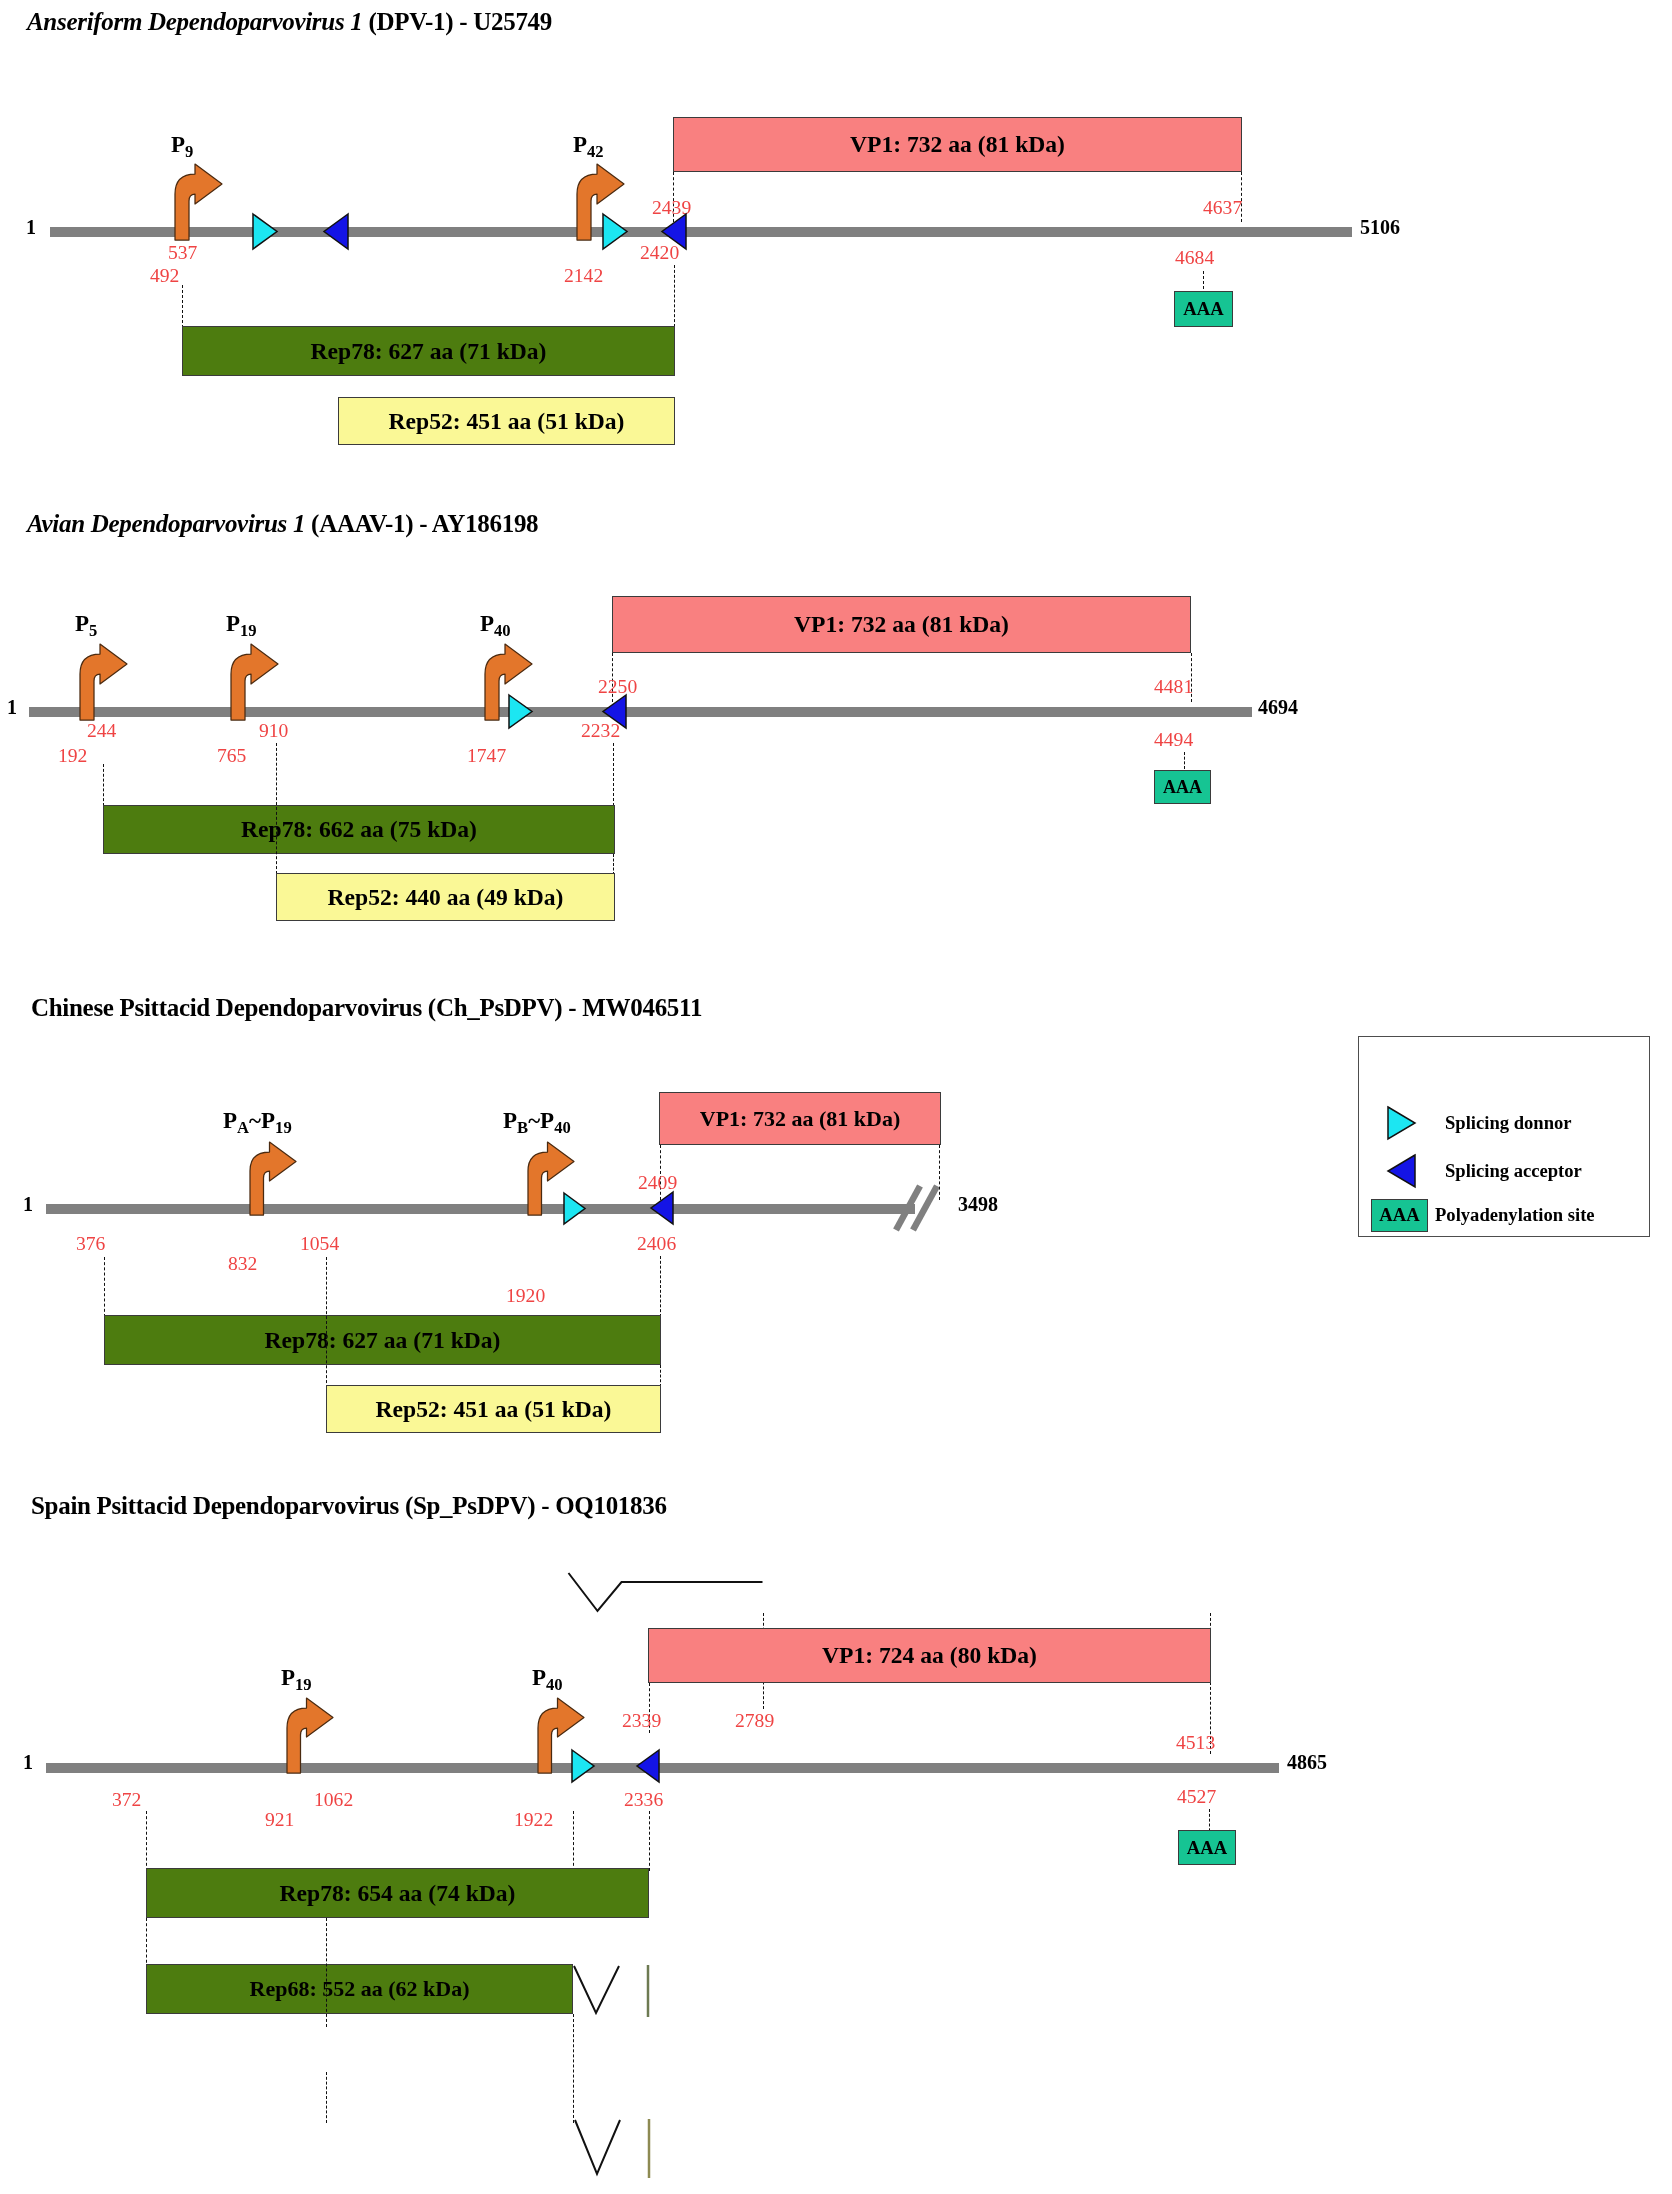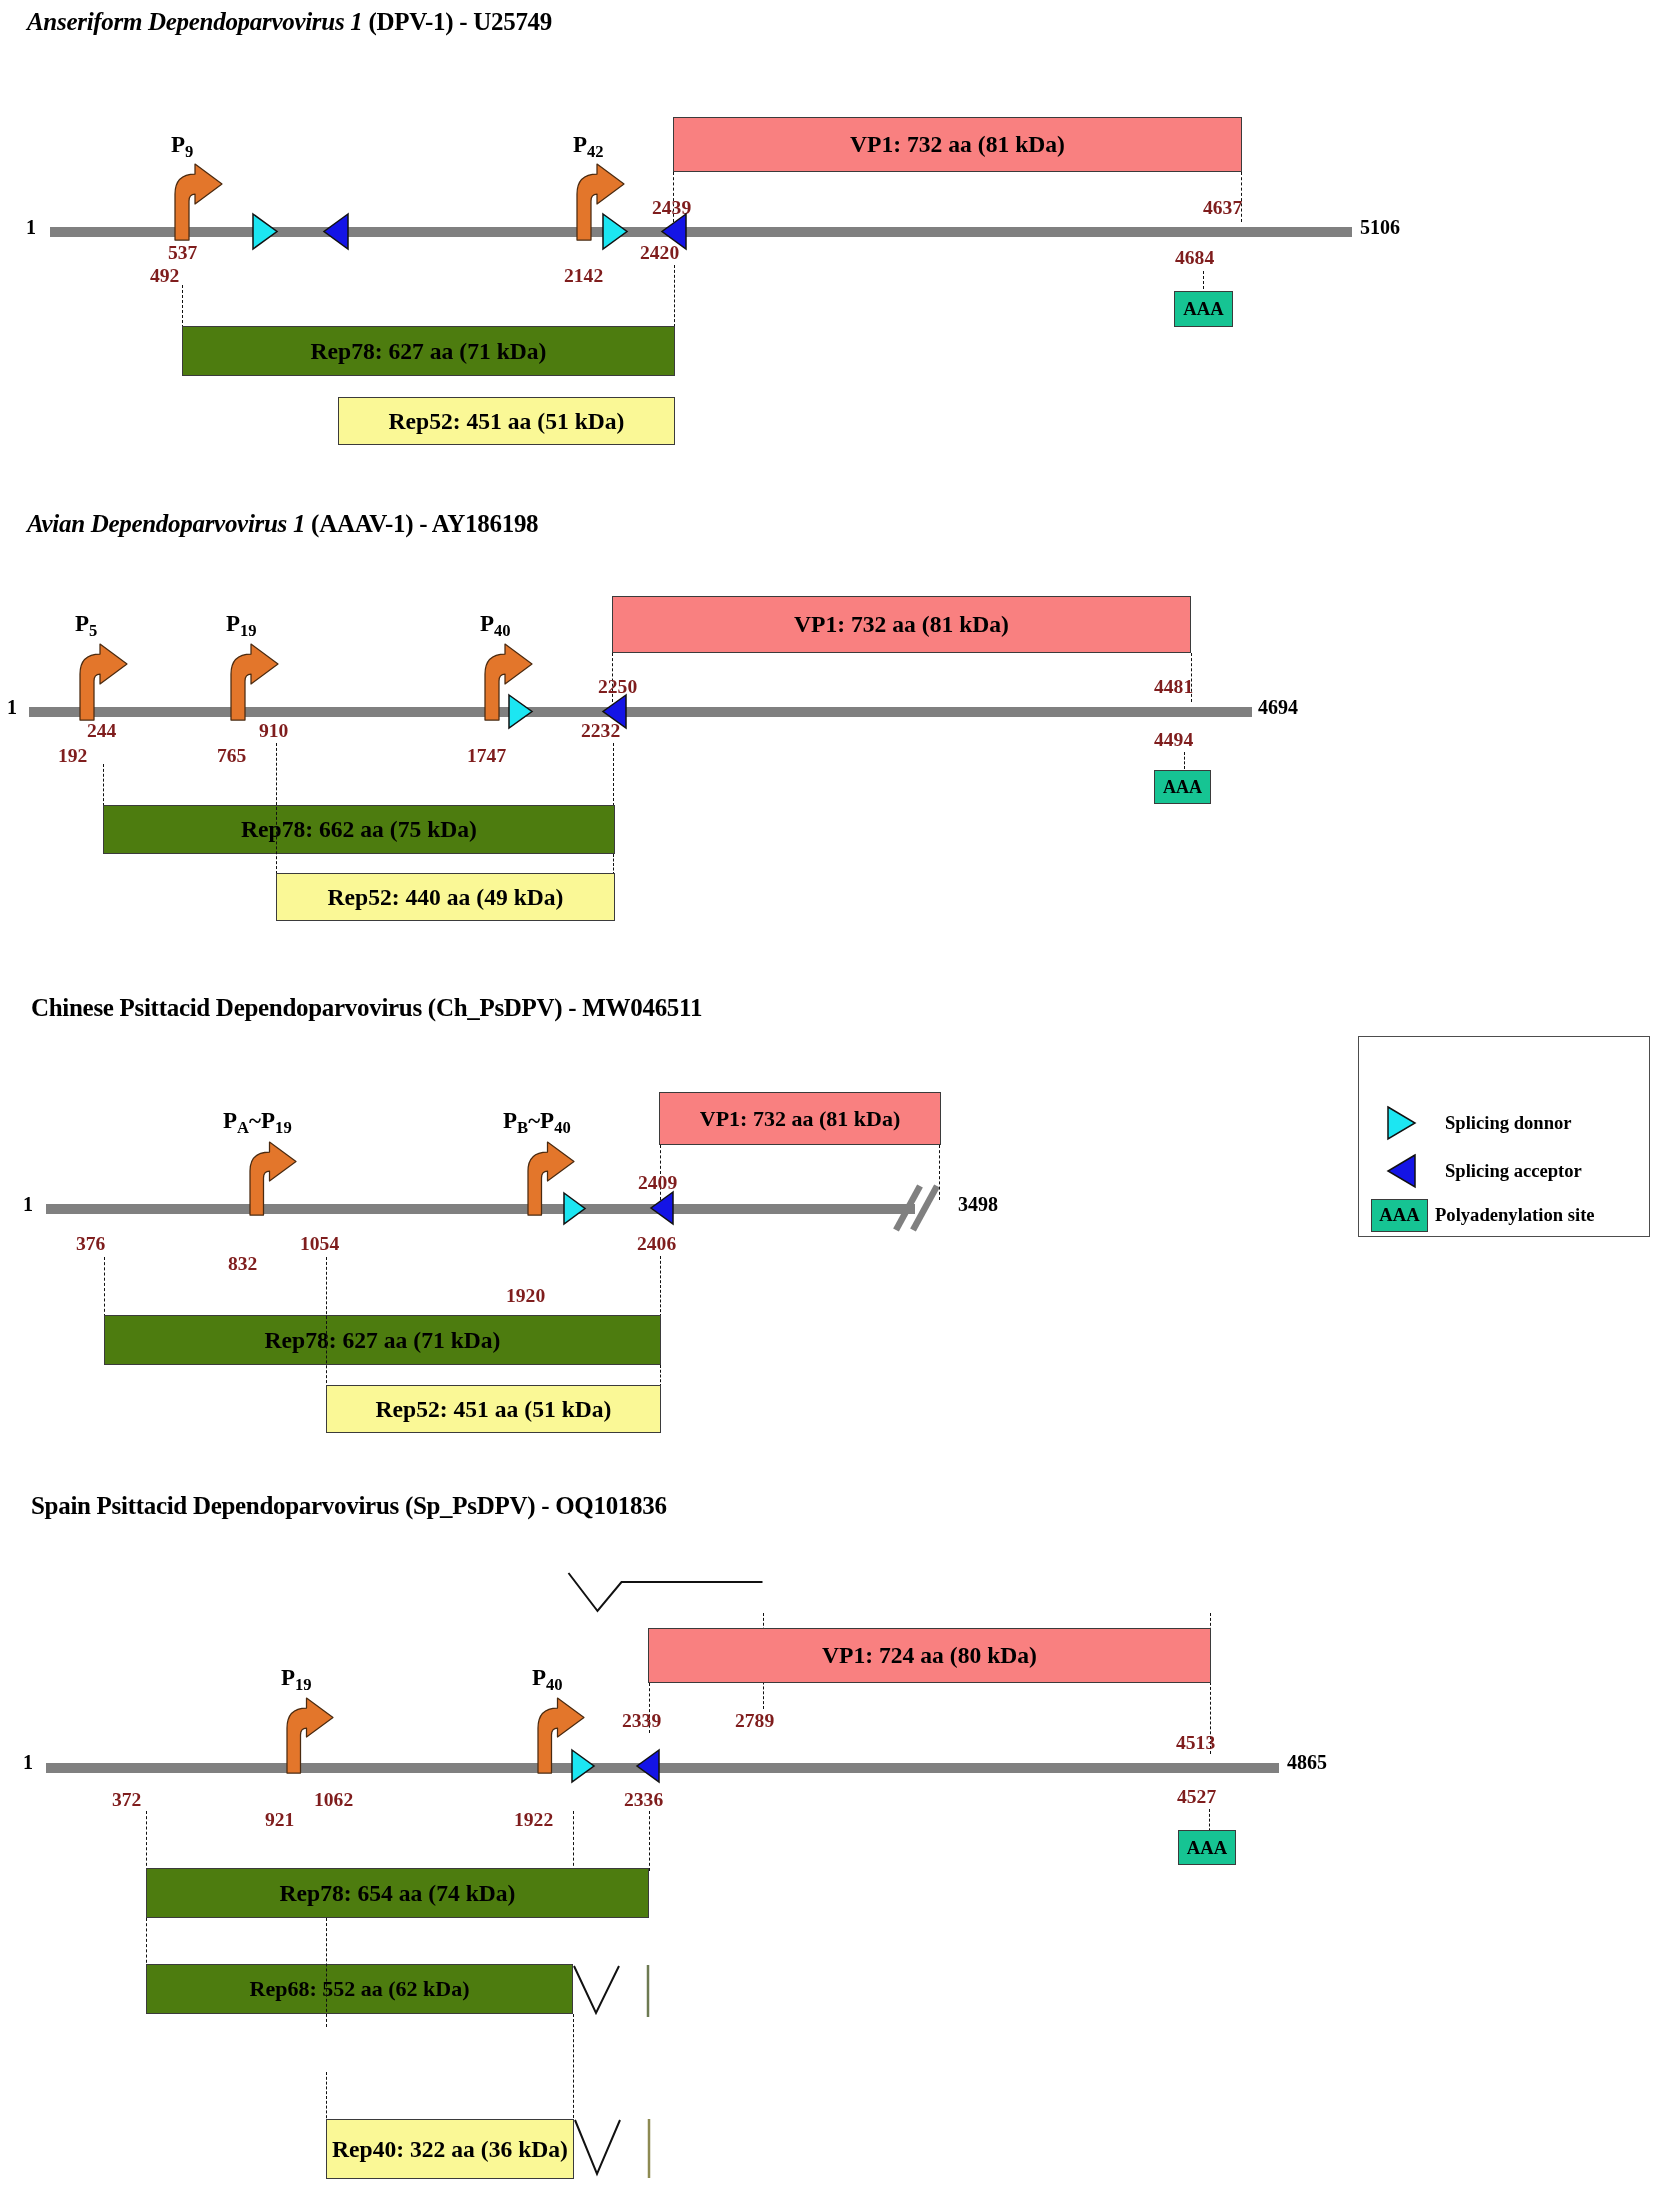--- a/index.html
+++ b/index.html
@@ -36,21 +36,21 @@
     white-space:nowrap;
   }
   .promoter-label sub { font-size:16.6px; vertical-align: -0.32em; }
 
   
   .tri { position:absolute; }
   .tri svg { display:block; }
 
   
   .coord {
-    position:absolute; font-weight:bold; font-size:19.6px; color:#7f1d1d;
+    position:absolute; font-weight:normal; font-size:19.6px; color:#ef4444;
     white-space:nowrap;
   }
   .leader {
     position:absolute; width:0;
     border-left:1.3px dashed #111;
   }
 
   
   .orf {
     position:absolute; border:1px solid #3b3b3b;
@@ -407,21 +407,20 @@
     <svg width="85" height="54" viewBox="0 0 170 108">
       <polyline points="2,2 46,96 92,2" fill="none" stroke="#111" stroke-width="4"></polyline>
       <line x1="150" y1="0" x2="150" y2="104" stroke="#6d7a52" stroke-width="5"></line>
     </svg>
   </div>
 
   <div class="leader" style="left:326px; top:435px; height:109px;"></div>
 
   <div class="leader" style="left:326px; top:589px; height:51px;"></div>
   <div class="leader" style="left:573px; top:531px; height:109px;"></div>
-  <div class="orf rep52" style="left:326px; top:636px; width:248px; height:60px; font-size:23.6px;">Rep40: 322 aa (36 kDa)</div>
   <div class="zig" style="left:574px; top:636px;">
     <svg width="85" height="61" viewBox="0 0 170 122">
       <polyline points="2,2 46,110 92,2" fill="none" stroke="#111" stroke-width="4"></polyline>
       <line x1="150" y1="0" x2="150" y2="118" stroke="#8d8a52" stroke-width="5"></line>
     </svg>
   </div>
 </div>
 
 
 </body></html>

